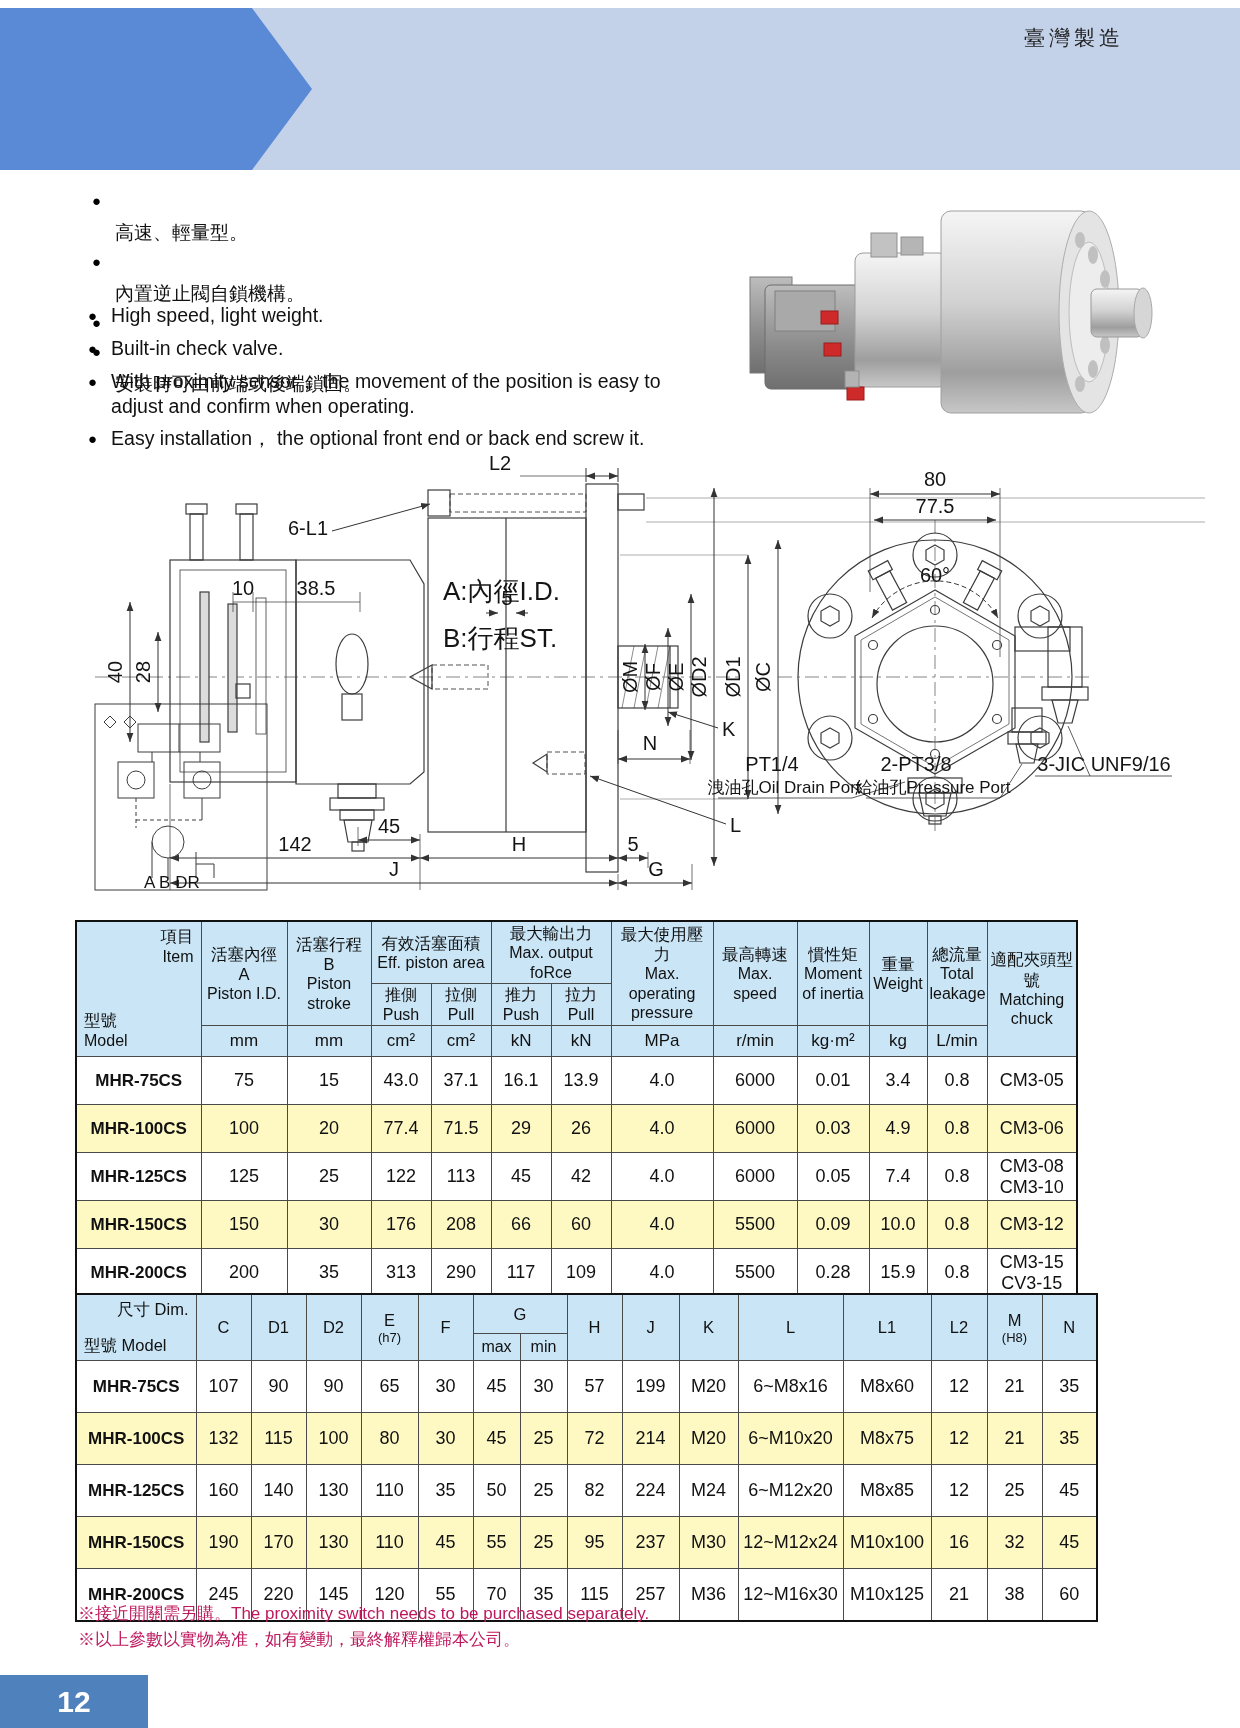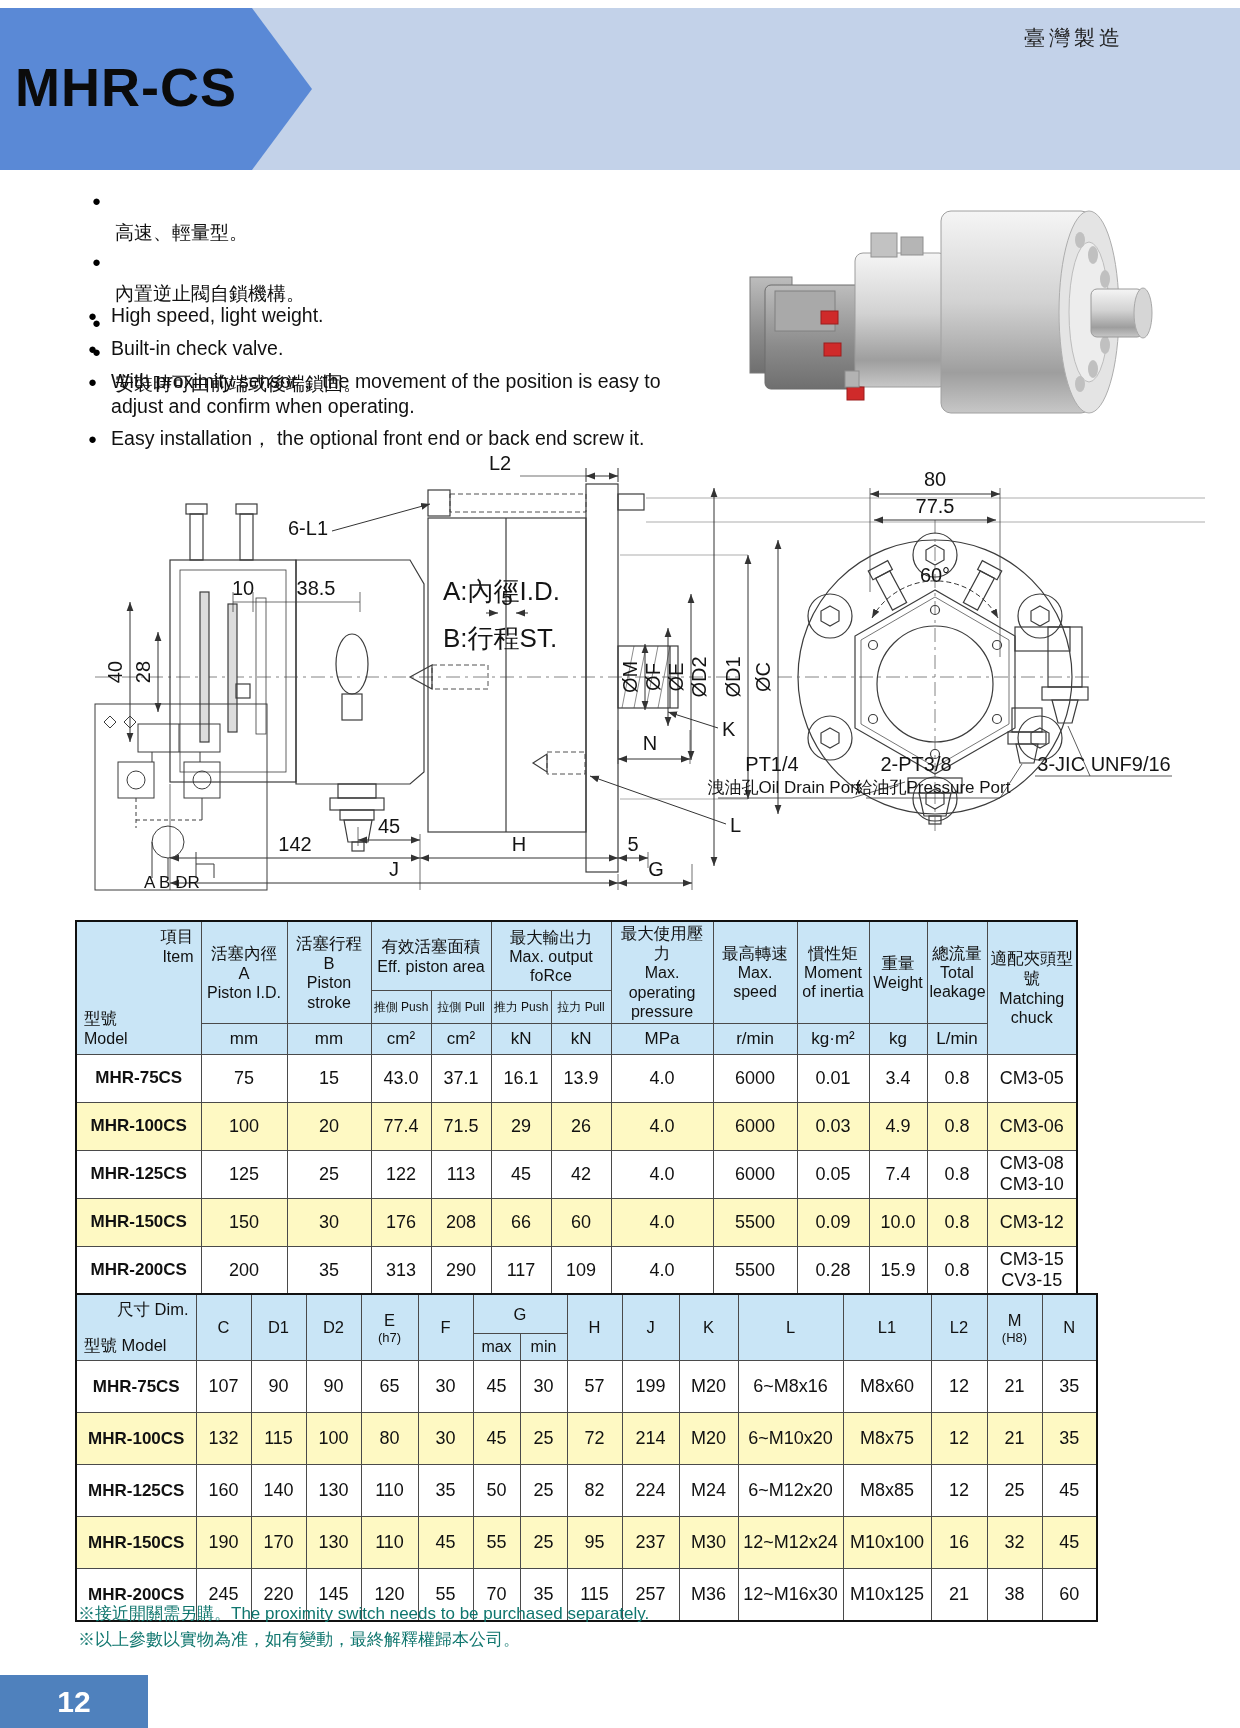--- a/index.html
+++ b/index.html
@@ -28,47 +28,46 @@
   .f-en .txt{font-size:19.5px;line-height:25px;}
   
   table{border-collapse:collapse;table-layout:fixed;background:#fff;}
   .spec{position:absolute;left:75px;top:920px;width:988px;border:2px solid #111;padding-left:20px;}
   .dims{position:absolute;left:75px;top:1293px;width:988px;border:2px solid #111;padding-left:12px;}
   td{border:1px solid #4a4a4a;text-align:center;vertical-align:middle;
      white-space:pre-line;padding:1px 2px;font-size:18px;}
   .hd td{background:#c9e5f6;font-size:16.5px;line-height:1.22;}
   .hd .en{font-size:16px;}
   .spec tr.h1 td{height:50px;}
-  .spec tr.h2 td{height:26px;font-size:12px;}
+  .spec tr.h2 td{height:26px;font-size:16px;}
   .spec tr.units td{height:28px;background:#c9e5f6;font-size:17px;}
   .spec tr.data td{height:45px;}
   .dims tr.h1 td{height:36px;}
   .dims tr.h2 td{height:24px;font-size:16px;}
   .dims tr.data td{height:49px;}
   td.model{font-weight:700;font-size:17px;}
   tr.green td{background:#fef9c3;}
   .small{font-size:13px;}
   
   .diag{position:relative;background:
     linear-gradient(to bottom right,rgba(0,0,0,0) 49.5%,#444 49.5%,#444 50.6%,rgba(0,0,0,0) 50.6%),#c9e5f6;}
   .diag .tr{position:absolute;top:4px;right:7px;text-align:right;line-height:1.3;}
   .diag .bl{position:absolute;bottom:4px;left:7px;text-align:left;line-height:1.3;}
   
-  .foot{position:absolute;left:78px;width:900px;font-size:17px;color:#0f766e;}
+  .foot{position:absolute;left:78px;width:900px;font-size:17px;color:#be185d;}
   .pagebox{position:absolute;left:0;top:1675px;width:148px;height:53px;background:#4f81bd;
            color:#fff;font-size:30px;font-weight:700;display:flex;align-items:center;justify-content:center;}
   svg{font-family:"Liberation Sans",sans-serif;}
   svg text{fill:#141414;}
 </style>
 </head>
 <body>
 
 <div class="band">
   <div class="arrow"></div>
-  <div class="model-text">MHR-CS</div>
   <div class="origin">臺灣製造</div>
 </div>
 
 <ul class="features f-zh">
   <li>
       <span class="dot">●</span>
       <span class="txt">高速、輕量型。</span>
     </li>
   <li>
       <span class="dot">●</span>

